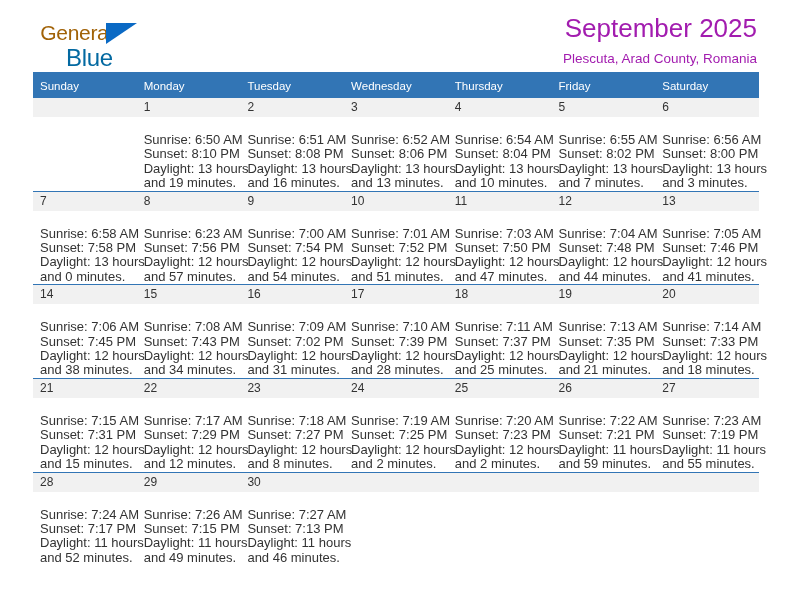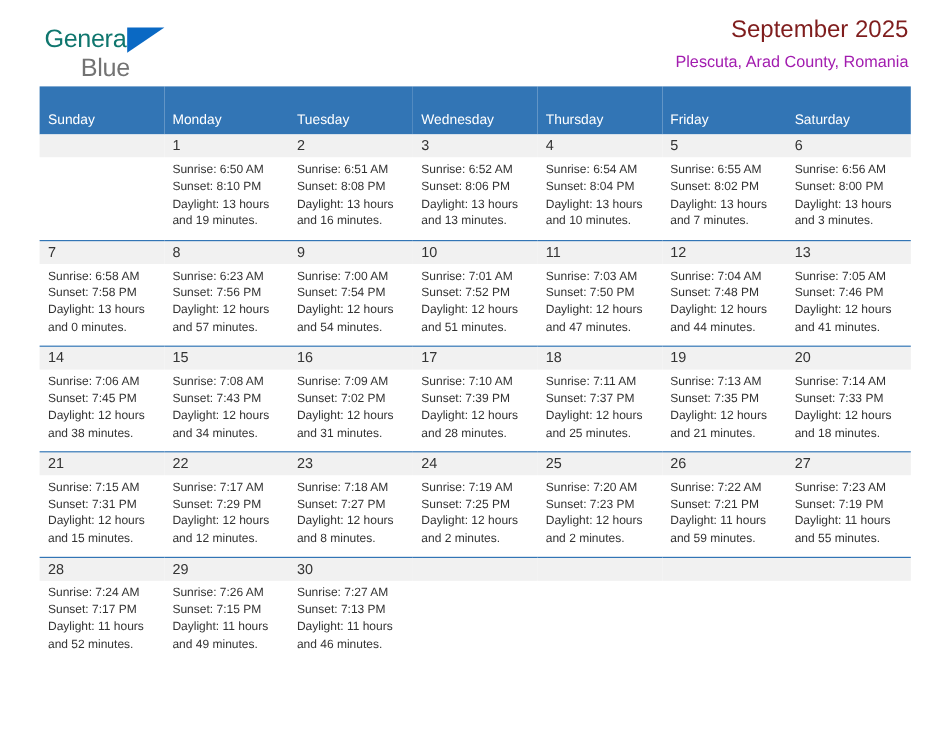--- a/index.html
+++ b/index.html
@@ -30,52 +30,52 @@
   .logo {
     position: absolute;
     left: 4px;
     top: 22px;
     line-height: 1;
     user-select: none;
   }
   .logo-row1 {
     position: relative;
     font-size: 21px;
-    color: #0f766e;
+    color: #a16207;
     letter-spacing: -0.3px;
     height: 22px;
     text-align: right;
   }
   .logo-tri {
     display: inline-block;
     position: absolute;
     left: 69px;
     top: 1px;
     width: 0;
     height: 0;
     border-left: 31px solid #0a69c4;
     border-bottom: 21px solid transparent;
   }
   .logo-row2 {
-    font-size: 21px;
-    color: #737373;
+    font-size: 24px;
+    color: #0369a1;
     margin-top: 2px;
     margin-left: 29px;
     letter-spacing: -0.3px;
     text-align: center;
   }
   .title-block {
     position: absolute;
     right: 2px;
     top: 14px;
     text-align: right;
   }
   .cal-title {
-    font-size: 20px;
-    color: #7f1d1d;
+    font-size: 26px;
+    color: #a21caf;
     letter-spacing: 0px;
     line-height: 1.1;
   }
   .cal-subtitle {
     font-size: 13.5px;
     color: #a21caf;
     margin-top: 9px;
     line-height: 1.1;
   }
 
@@ -84,21 +84,21 @@
     width: 726px;
     border-collapse: collapse;
     table-layout: fixed;
   }
   .calendar th {
     background: #3275b5;
     color: #ffffff;
     font-size: 11.5px;
     font-weight: normal;
     text-align: left;
-    padding: 22px 0 6px 7px;
+    padding: 8px 0 6px 7px;
     height: 20px;
     box-sizing: border-box;
   }
   .week-row > td {
     padding: 0;
     vertical-align: top;
     border-top: 1px solid #3275b5;
   }
   .week-row:first-of-type > td {
     border-top: none;
@@ -115,23 +115,24 @@
     padding: 3px 0 3px 7px;
     height: 19px;
     box-sizing: border-box;
     line-height: 13px;
   }
   .daynum.empty {
     color: transparent;
   }
   .cell-body {
     padding: 4px 6px 0 7px;
-    font-size: 10px;
+    font-size: 13px;
     line-height: 14.4px;
     color: #333333;
+    margin-top: 12px;
   }
   .cell-body div {
     white-space: nowrap;
   }
   .cell.blank .daynum {
     background: #f1f1f1;
   }
 </style>
 </head>
 <body>

